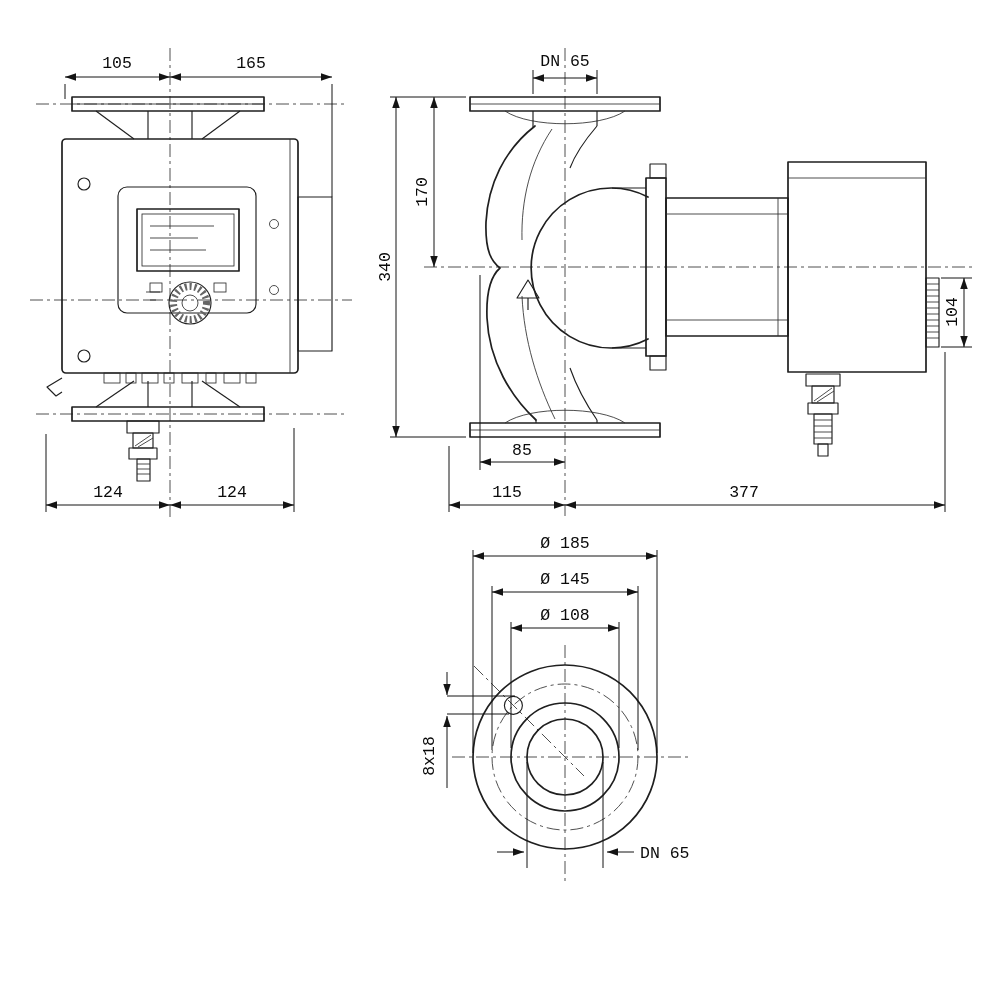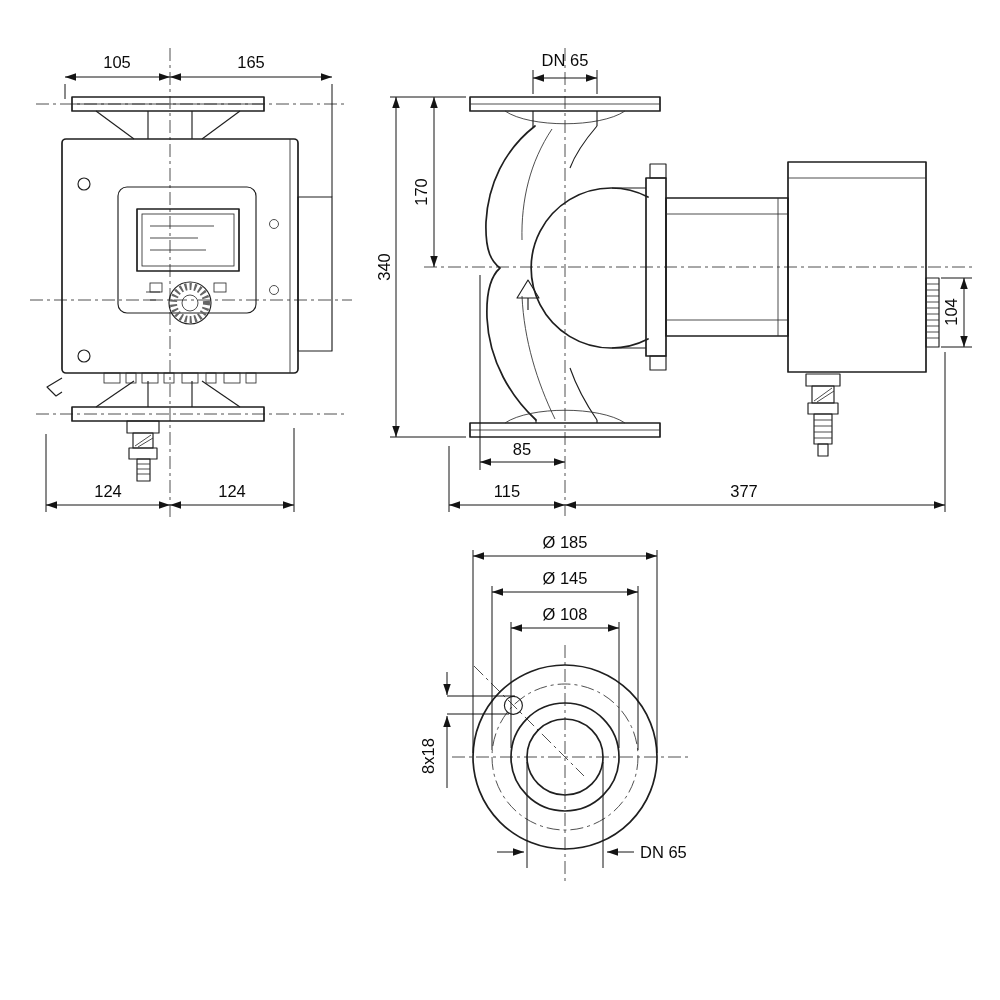--- a/index.html
+++ b/index.html
@@ -1,17 +1,17 @@
 <!DOCTYPE html>
 <html><head>
 <meta charset="utf-8">
 <style>
   html,body{margin:0;padding:0;background:#fff}
   .canvas{position:relative;width:1000px;height:1000px;background:#84cc16;overflow:hidden;
-          font-family:Liberation Sans, sans-serif}
+          font-family:Liberation Mono, monospace}
   svg{position:absolute;left:0;top:0}
   .obj{stroke:#1f1f1f;stroke-width:1.7;fill:none;stroke-linejoin:round;stroke-linecap:round}
   .med{stroke:#1f1f1f;stroke-width:1.15;fill:none;stroke-linejoin:round}
   .thin{stroke:#2e2e2e;stroke-width:0.85;fill:none}
   .cl{stroke:#3c3c3c;stroke-width:0.9;fill:none;stroke-dasharray:13 4 3 4}
   .dim{stroke:#141414;stroke-width:1;fill:none}
   .dimtext{font-size:16.5px;fill:#0a0a0a}
   .mid{text-anchor:middle}
   .knurl{stroke:#666;stroke-width:7;fill:none;stroke-dasharray:2.1 2.7}
 </style>

